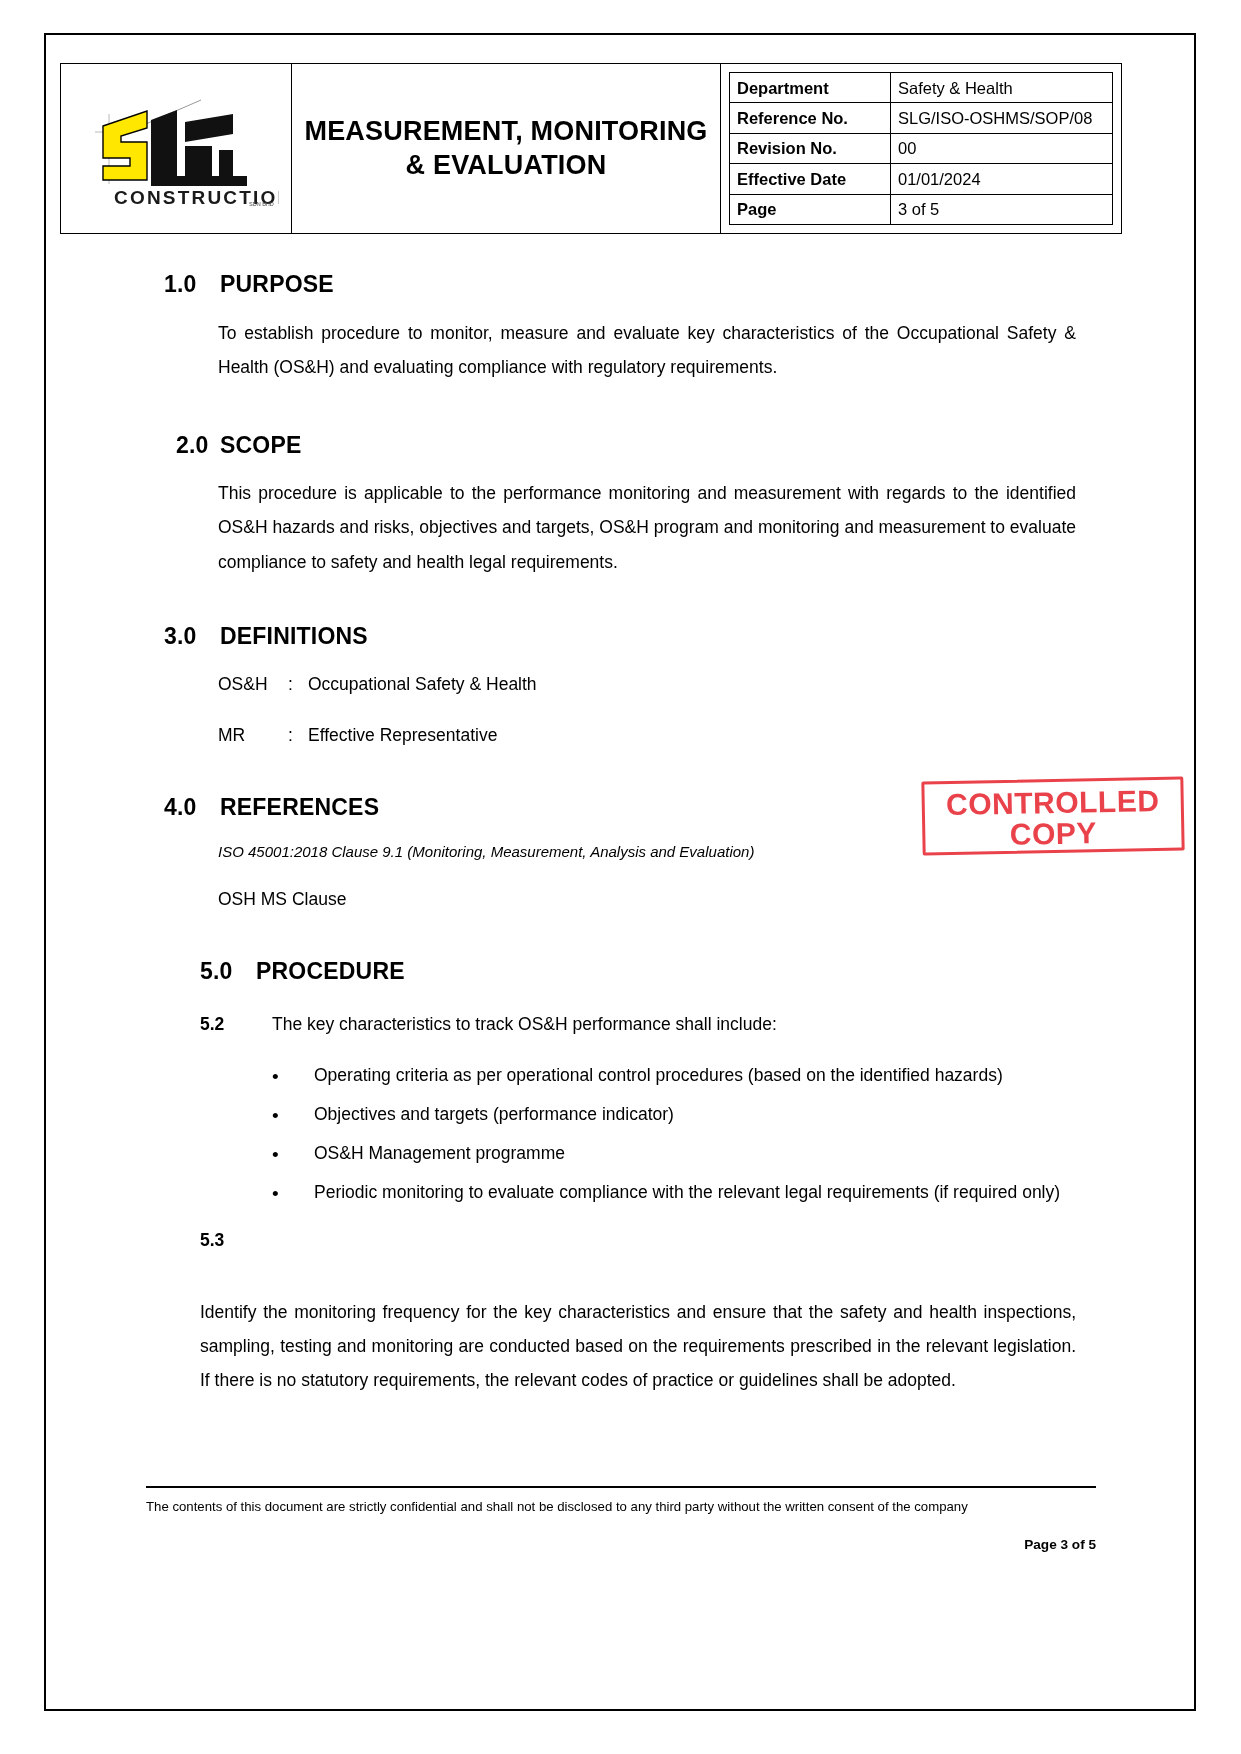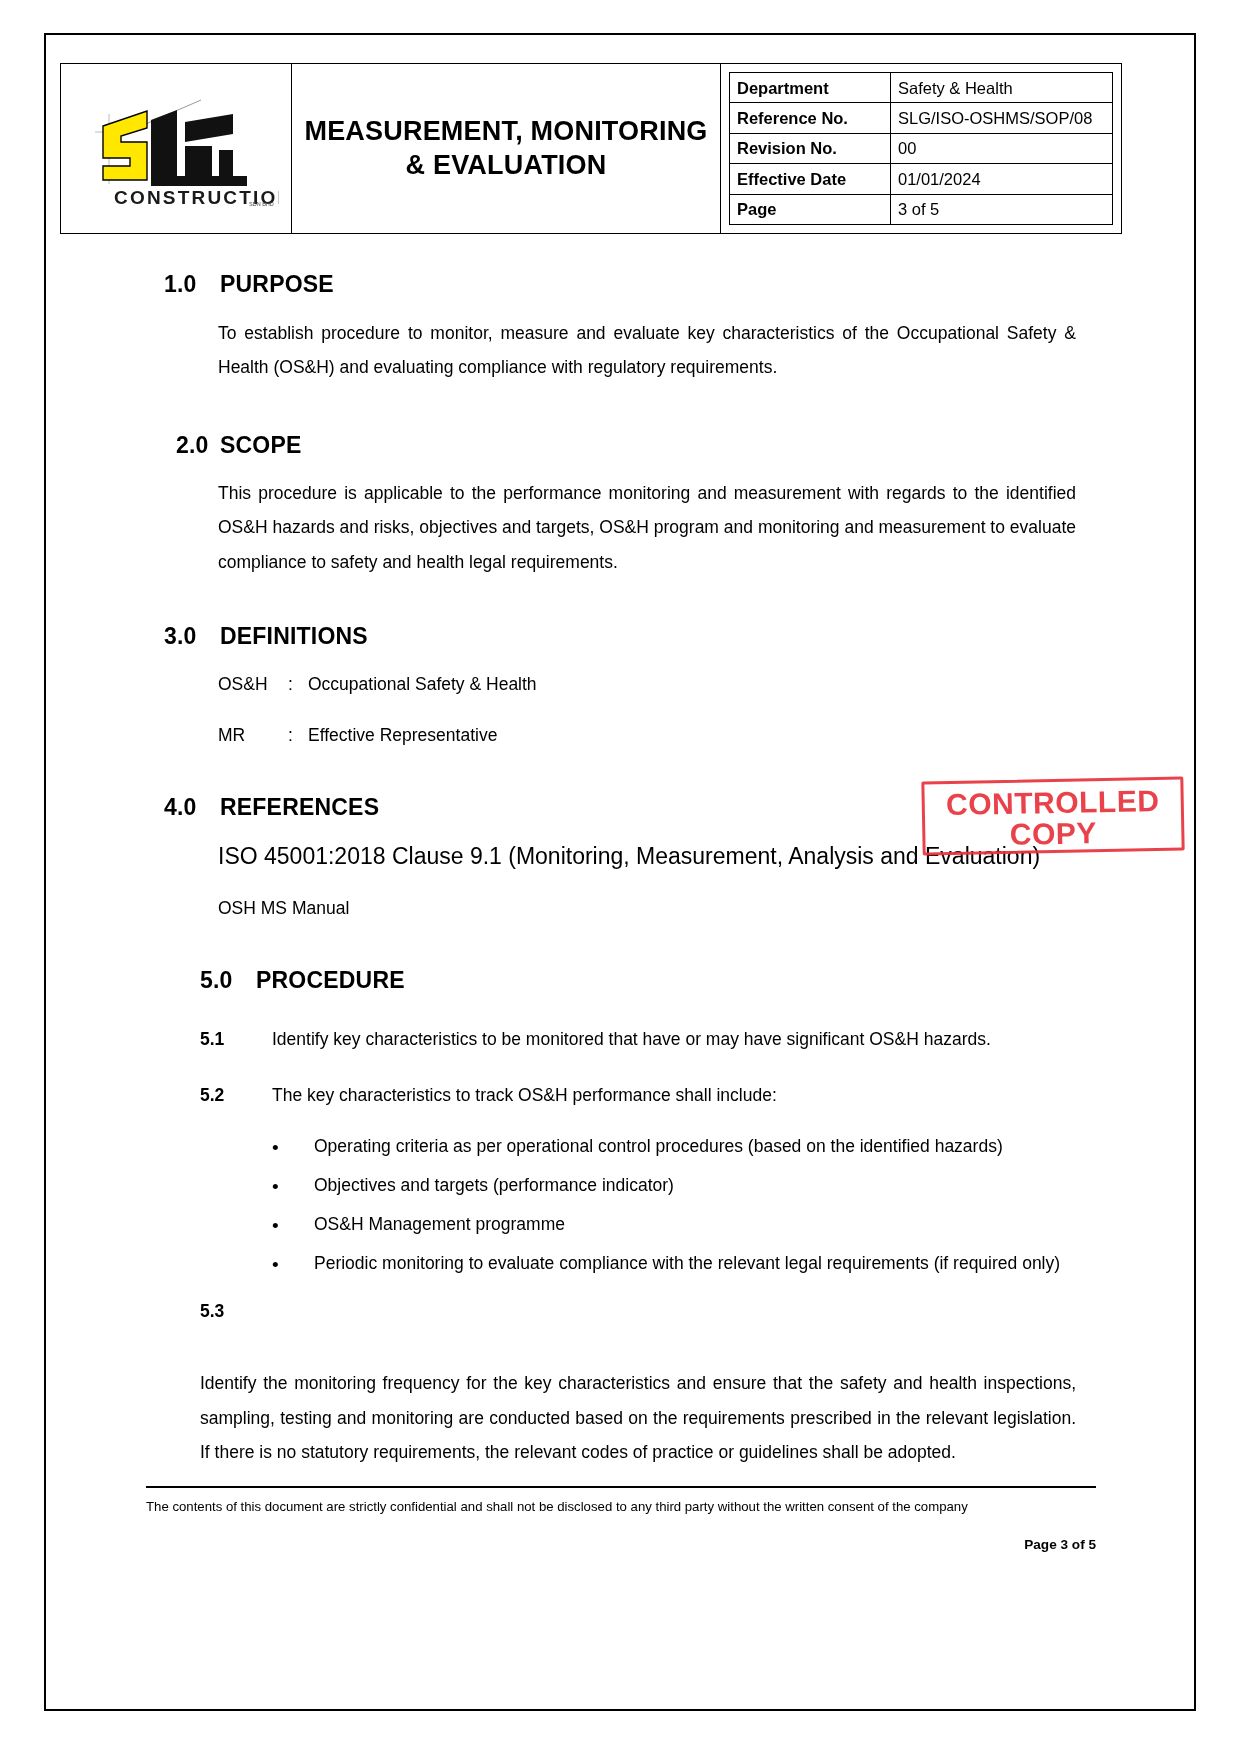--- a/index.html
+++ b/index.html
@@ -321,35 +321,31 @@
         </div>
       </div>
     </div>
 
     <div class="sec" style="margin-top:48px;">
       <div class="sec-head head-indent">
         <span class="sec-num">4.0</span>
         <span>REFERENCES</span>
       </div>
       <div class="body-indent" style="margin-top:22px;">
-        <div style="font-size:23px;line-height:1.2;">ISO 45001:2018 Clause 9.1 (Monitoring, Measurement, Analysis and Evaluation)</div>
-        <div style="font-size:17.5px;line-height:1.2;margin-top:28px;">OSH MS Manual</div>
+        <div style="font-size:15px;line-height:1.2;font-style:italic;">ISO 45001:2018 Clause 9.1 (Monitoring, Measurement, Analysis and Evaluation)</div>
+        <div style="font-size:17.5px;line-height:1.2;margin-top:28px;">OSH MS Clause</div>
       </div>
     </div>
 
     <div class="sec" style="margin-top:48px;padding-left:36px;">
       <div class="sec-head head-indent">
         <span class="sec-num">5.0</span>
         <span>PROCEDURE</span>
       </div>
 
-      <div class="proc-item" style="margin-top:28px;">
-        <span class="proc-num">5.1</span>
-        <span class="proc-txt">Identify key characteristics to be monitored that have or may have significant OS&amp;H hazards.</span>
-      </div>
 
       <div class="proc-item" style="margin-top:22px;">
         <span class="proc-num">5.2</span>
         <span class="proc-txt">The key characteristics to track OS&amp;H performance shall include:</span>
       </div>
 
       <ul class="bullets" style="margin-top:26px;">
         <li>
           <span class="bullet-dot">•</span>
           <span>Operating criteria as per operational control procedures (based on the identified hazards)</span>

